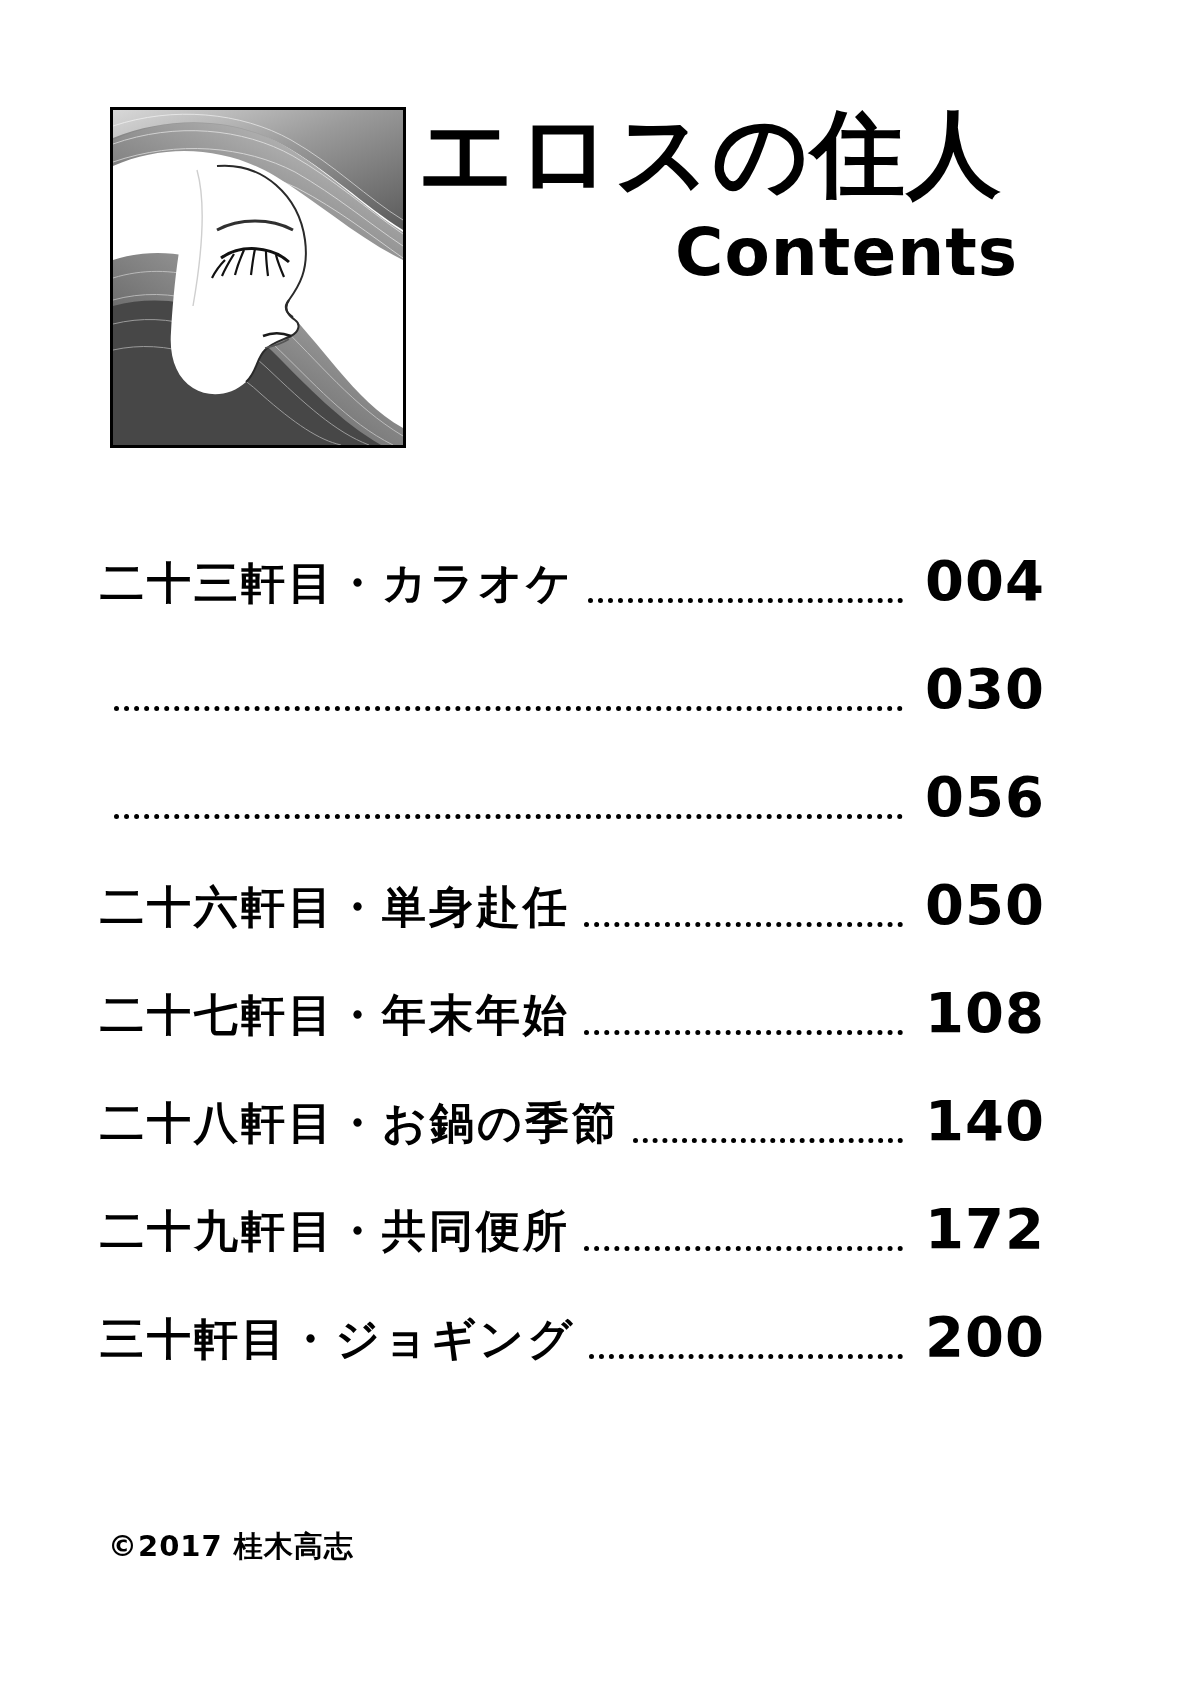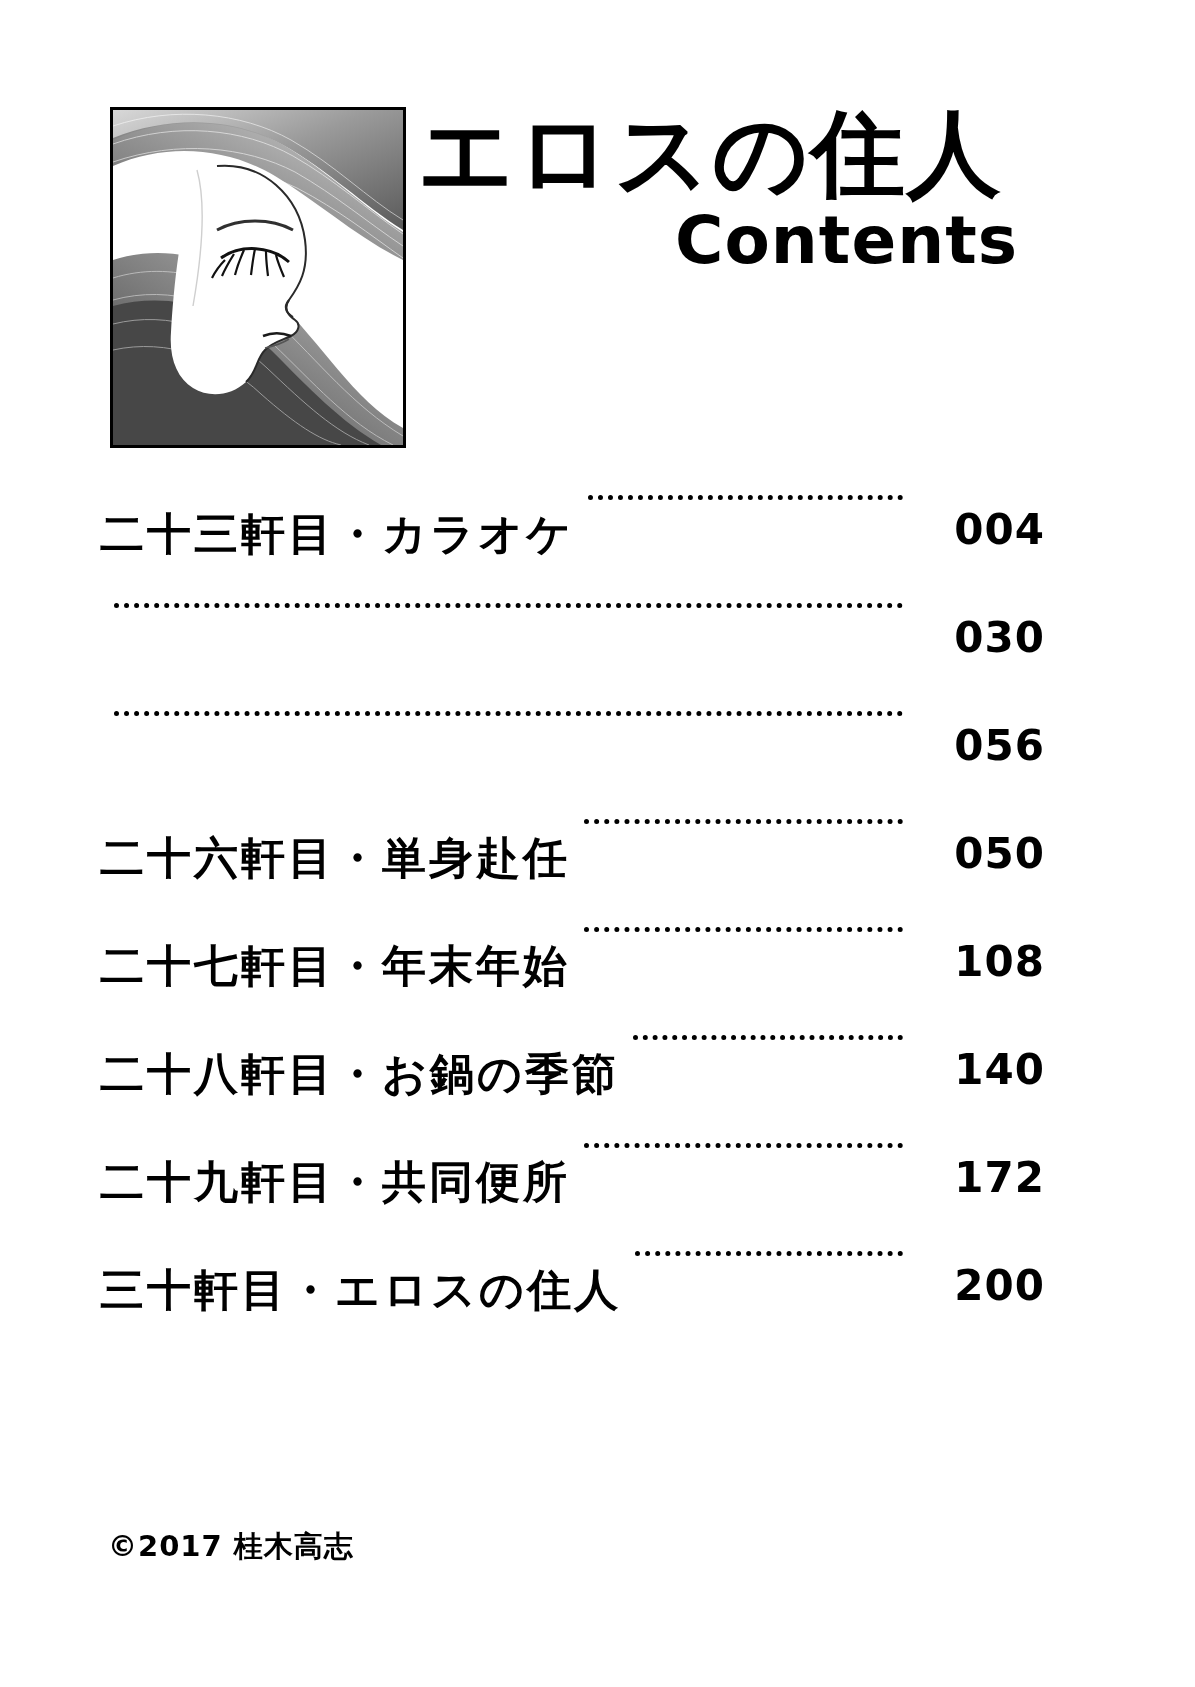--- a/index.html
+++ b/index.html
@@ -58,34 +58,34 @@
     color: #000;
     white-space: nowrap;
   }
   .contents-label {
     font-family: "DejaVu Sans", sans-serif;
     font-weight: bold;
     font-size: 66px;
     line-height: 1.0;
     text-align: right;
     width: 600px;
-    margin-top: 4px;
+    margin-top: 16px;
     letter-spacing: 1px;
   }
 
   
   .toc {
     position: absolute;
     left: 0;
     top: 505px;
     width: 1195px;
   }
   .toc-row {
     display: flex;
-    align-items: flex-start;
+    align-items: flex-end;
     justify-content: flex-end;
     padding: 0 150px 0 100px;
     height: 108px;
     box-sizing: border-box;
   }
   .toc-label {
     font-family: "DejaVu Sans", sans-serif;
     font-weight: bold;
     font-size: 44px;
     letter-spacing: 3px;
@@ -96,21 +96,21 @@
     flex: 1 1 auto;
     margin: 0 10px 0 14px;
     border-bottom: 5px dotted #000;
     position: relative;
     top: -10px;
     min-width: 30px;
   }
   .toc-page {
     font-family: "DejaVu Sans", sans-serif;
     font-weight: bold;
-    font-size: 42px;
+    font-size: 56px;
     letter-spacing: 1px;
     width: 132px;
     text-align: right;
     color: #000;
   }
 
   
   .footer {
     position: absolute;
     left: 108px;
@@ -236,21 +236,21 @@
       <span class="toc-page">140</span>
     </div>
 
     <div class="toc-row">
       <span class="toc-label">二十九軒目・共同便所</span>
       <span class="toc-dots"></span>
       <span class="toc-page">172</span>
     </div>
 
     <div class="toc-row">
-      <span class="toc-label">三十軒目・エロスの住人</span>
+      <span class="toc-label">三十軒目・ジョギング</span>
       <span class="toc-dots"></span>
       <span class="toc-page">200</span>
     </div>
 
   </div>
 
   <div class="footer">©2017 桂木高志</div>
 
 </div>
 

